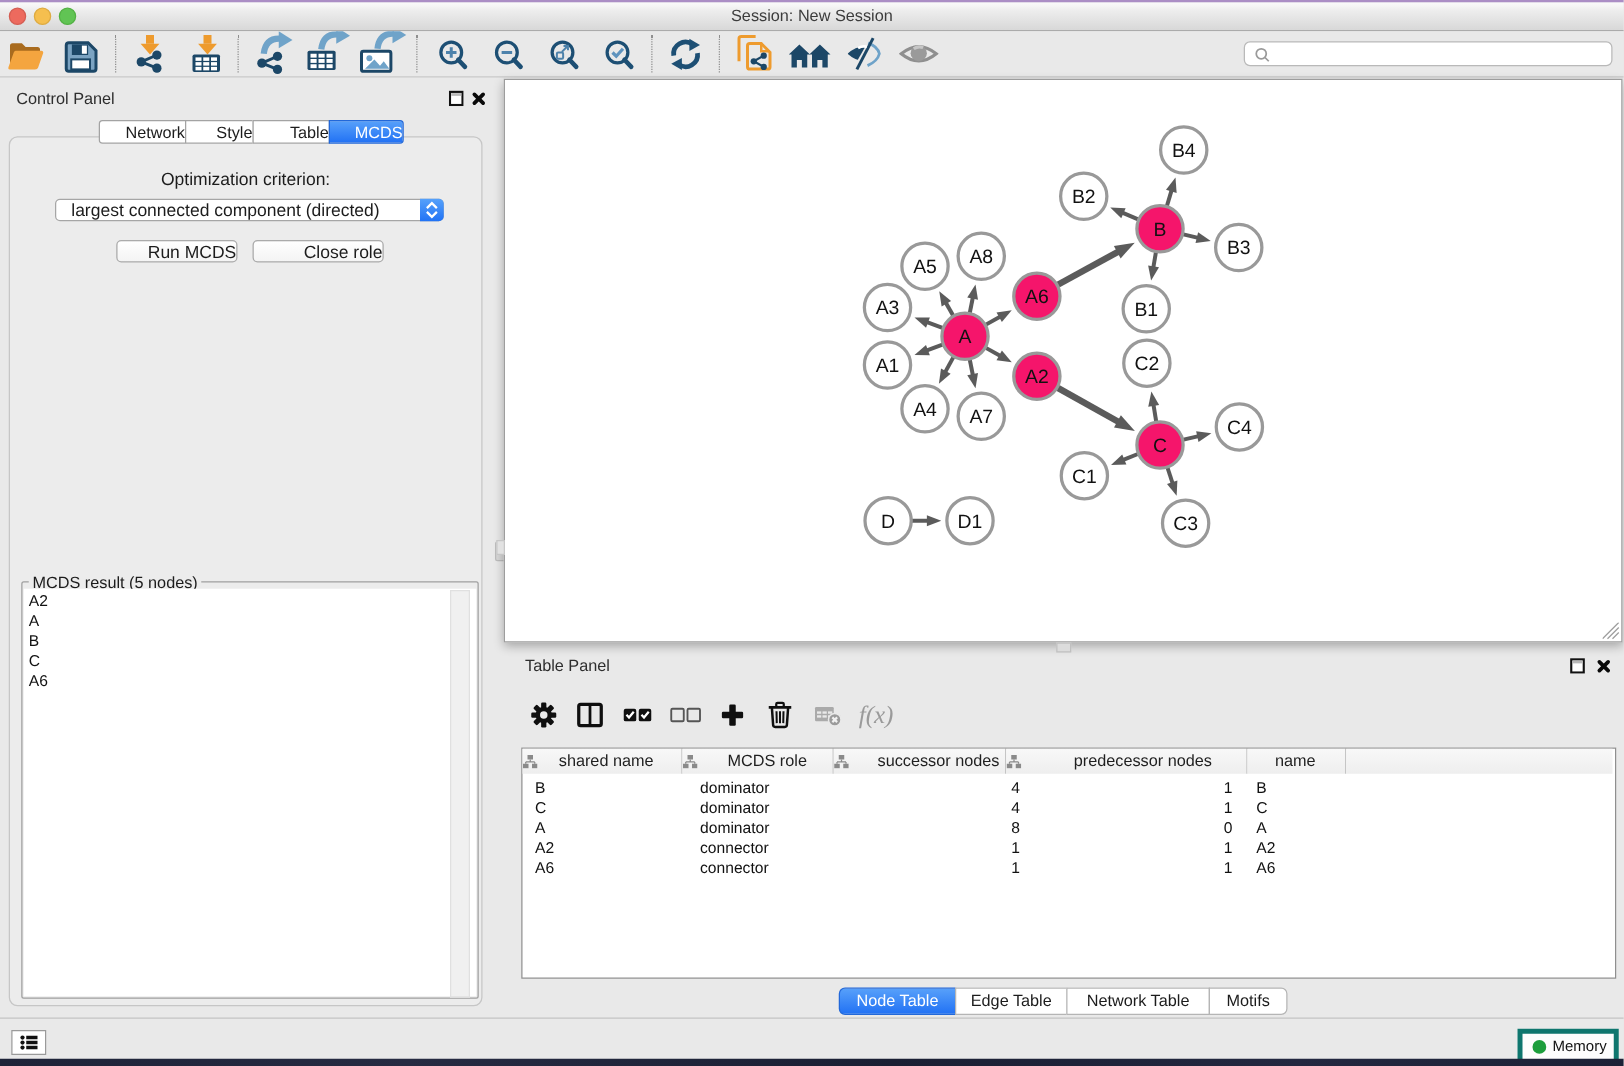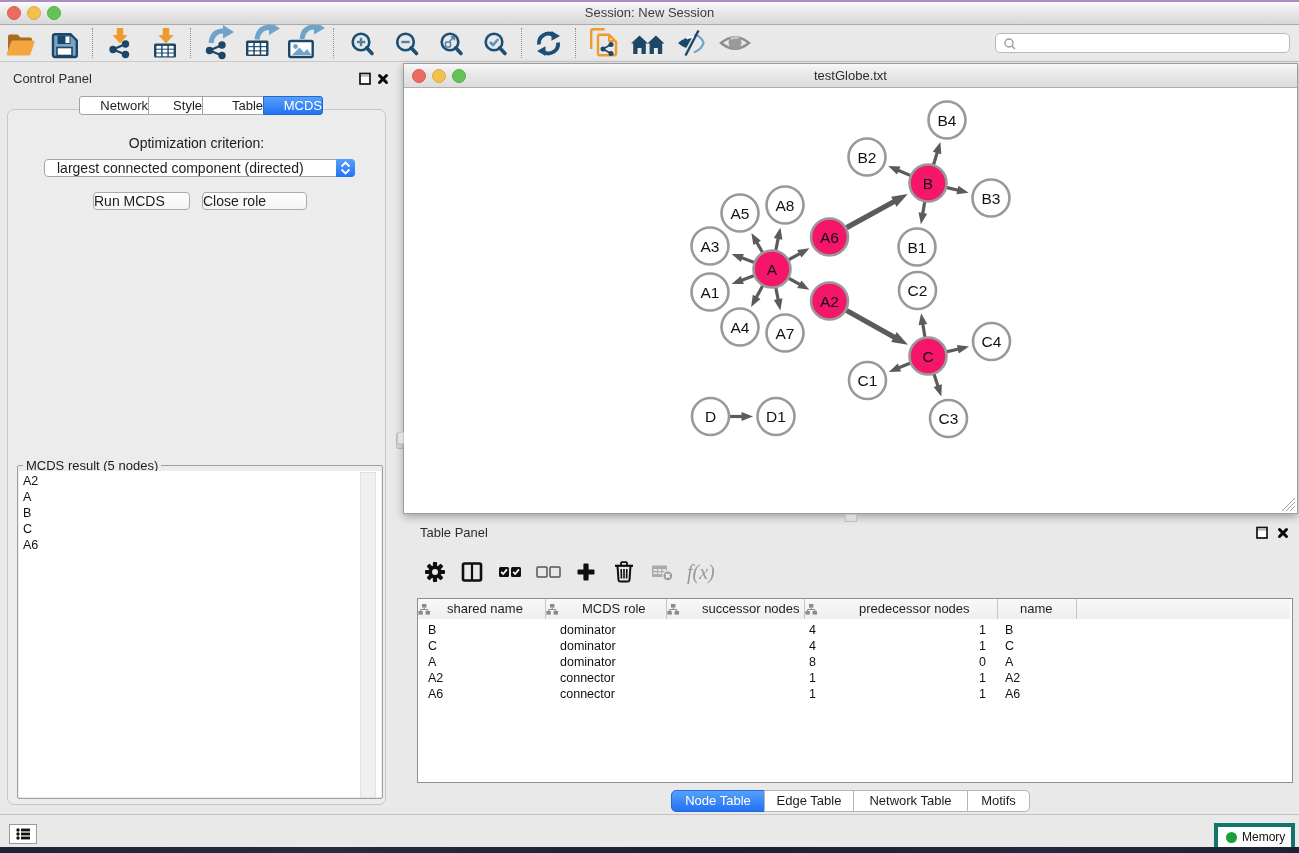--- a/index.html
+++ b/index.html
@@ -25,21 +25,21 @@
   border:1px solid #b9b9b9;border-radius:5px;background:#fff}
 
 #cpanel{left:0;top:61px;width:392px;height:753px}
 .phead{font-size:13px;color:#2e2e2e}
 .tabseg{position:absolute;top:35px;height:17px;z-index:2;border:1px solid #a3a3a3;
   background:#fff;font-size:13px;color:#1c1c1c;text-align:right;line-height:17px}
 #innerpanel{position:absolute;left:7px;top:48px;width:377px;height:694px;
   background:#ececec;border:1px solid #c6c6c6;border-radius:7px}
 .btn{position:absolute;height:16px;background:linear-gradient(#ffffff,#f4f4f4);
   border:1px solid #ababab;border-radius:4px;font-size:14px;color:#1c1c1c;
-  text-align:left;line-height:16px}
+  text-align:right;line-height:16px}
 
 #gwin{left:403px;top:63px;width:893px;height:449px;background:#fff;
   border:1px solid #9d9d9d;box-shadow:0 3px 8px rgba(0,0,0,.3)}
 #gtitle{position:absolute;left:0;top:0;width:893px;height:23px;
   background:linear-gradient(#f7f7f7,#e9e9e9 40%,#dcdcdc);
   border-bottom:1px solid #aeaeae}
 
 #tpanel{left:392px;top:520px;width:907px;height:294px}
 #ttable{position:absolute;left:25px;top:78px;width:874px;height:183px;
   background:#fff;border:1px solid #8f8f8f}
@@ -234,26 +234,20 @@
       <div style="position:absolute;left:1px;top:5px;width:362px;height:326px;background:#fff">
         <div style="position:absolute;left:4px;top:2px;font-size:12.5px;line-height:16px;color:#111">A2<br>A<br>B<br>C<br>A6</div>
         <div style="position:absolute;right:5px;top:1px;width:14px;height:324px;background:#f0f0f0;border:1px solid #e0e0e0"></div>
       </div>
     </div>
   </div>
 </div>
 
 <div class="abs" style="left:396px;top:433px;width:8px;height:14px;background:#d8d8d8;border:1px solid #bdbdbd;border-radius:2px"></div>
 <div class="abs" id="gwin">
-  <div id="gtitle">
-    <div class="tl" style="left:8px;top:5px;background:#ed6a5e;border:1px solid #d45d52"></div>
-    <div class="tl" style="left:28px;top:5px;background:#f5bf4f;border:1px solid #deab41"></div>
-    <div class="tl" style="left:48px;top:5px;background:#61c454;border:1px solid #52b143"></div>
-    <div style="position:absolute;left:0;right:0;top:4px;text-align:center;font-size:13px;color:#2e2e2e">testGlobe.txt</div>
-  </div>
   <svg width="894" height="426" xmlns="http://www.w3.org/2000/svg" style="position:absolute;left:0;top:24px">
       <line x1="359.3" y1="165.8" x2="352.1" y2="153.2" stroke="#5b5b5b" stroke-width="3.2"></line>
       <polygon points="347.4,145.0 356.9,152.8 349.3,157.1" fill="#5b5b5b"></polygon>
       <line x1="371.5" y1="163.9" x2="374.5" y2="148.8" stroke="#5b5b5b" stroke-width="3.2"></line>
       <polygon points="376.4,139.5 378.4,151.7 369.8,149.9" fill="#5b5b5b"></polygon>
       <line x1="351.6" y1="174.9" x2="336.5" y2="169.3" stroke="#5b5b5b" stroke-width="3.2"></line>
       <polygon points="327.6,166.0 339.9,165.9 336.8,174.1" fill="#5b5b5b"></polygon>
       <line x1="351.6" y1="187.1" x2="336.5" y2="192.7" stroke="#5b5b5b" stroke-width="3.2"></line>
       <polygon points="327.6,196.0 336.8,187.9 339.9,196.1" fill="#5b5b5b"></polygon>
       <line x1="359.5" y1="196.3" x2="351.7" y2="210.5" stroke="#5b5b5b" stroke-width="3.2"></line>

